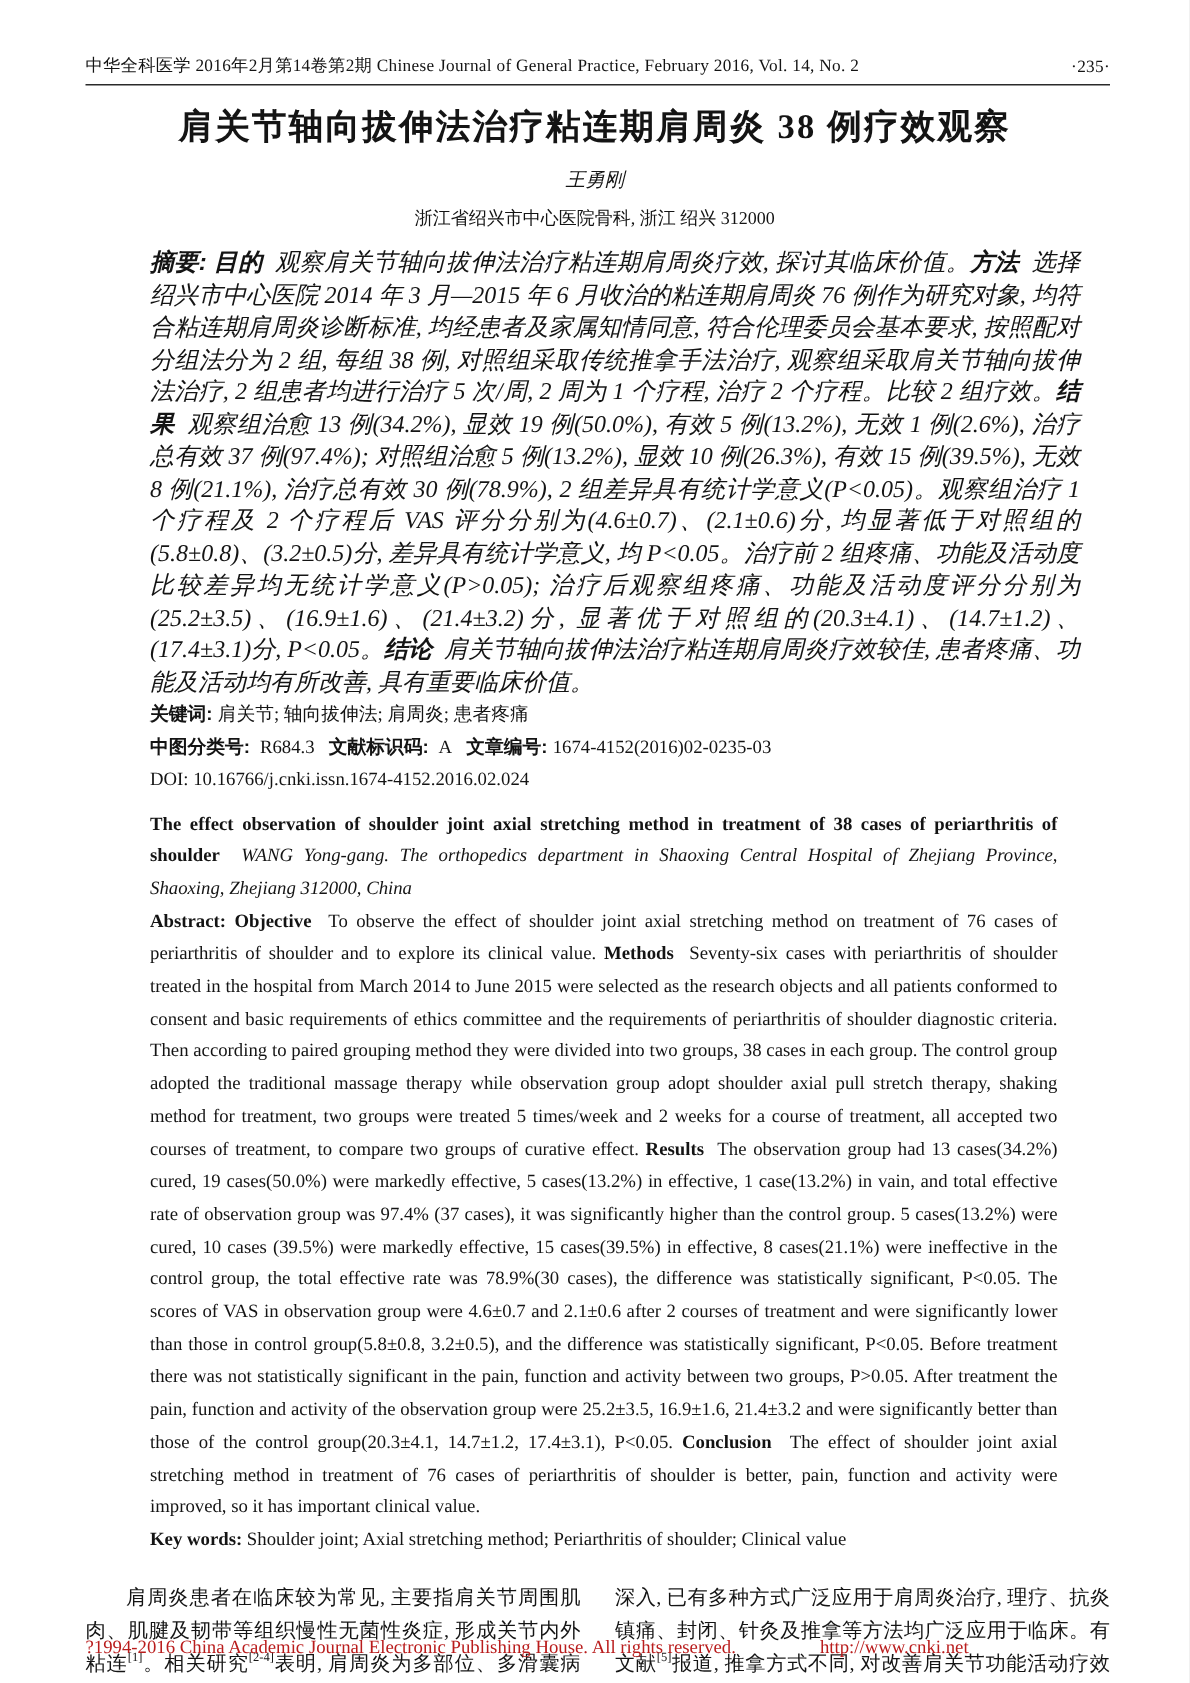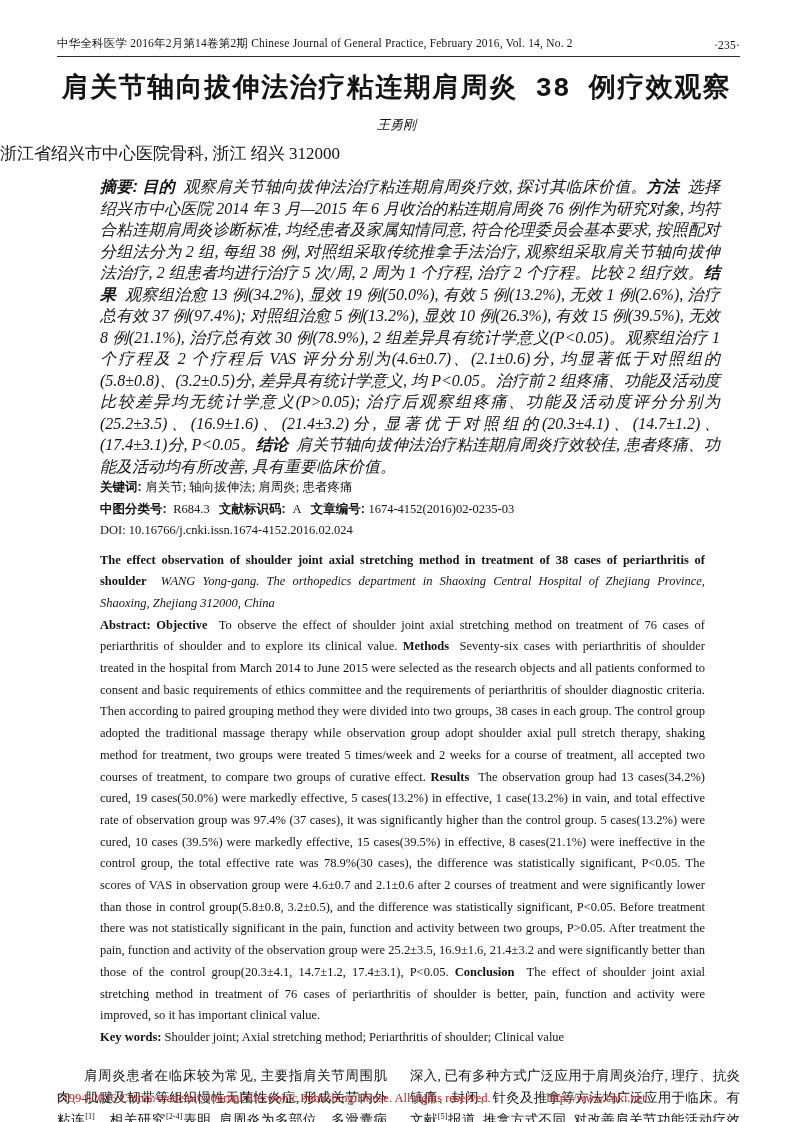--- a/index.html
+++ b/index.html
@@ -22,28 +22,28 @@
   }
   .section-label {
     text-align:right;
     margin:15px 55px 0 0;
     font-size:16.5px;
     letter-spacing:1.5px;
     font-family:"Liberation Sans","DejaVu Sans",sans-serif;
   }
   .title {
     text-align:center;
-    font-size:27px;
+    font-size:23px;
     font-weight:bold;
     letter-spacing:1.5px;
     margin-top:12px;
-    font-family:Liberation Mono, monospace;
+    font-family:Liberation Serif, serif;
   }
   .author { text-align:center; font-size:13px; margin-top:11px; font-style:italic; }
-  .affiliation { font-size:17px; margin-top:8px; }
+  .affiliation { text-align:center; font-size:12px; margin-top:8px; }
   .cn-abstract {
     margin:11px 73px 0 100px;
     font-size:16px;
     line-height:21.5px;
     text-align:justify;
     font-style:italic;
   }
   .meta-line {
     margin:0 88px 0 100px;
     font-size:12.5px;

